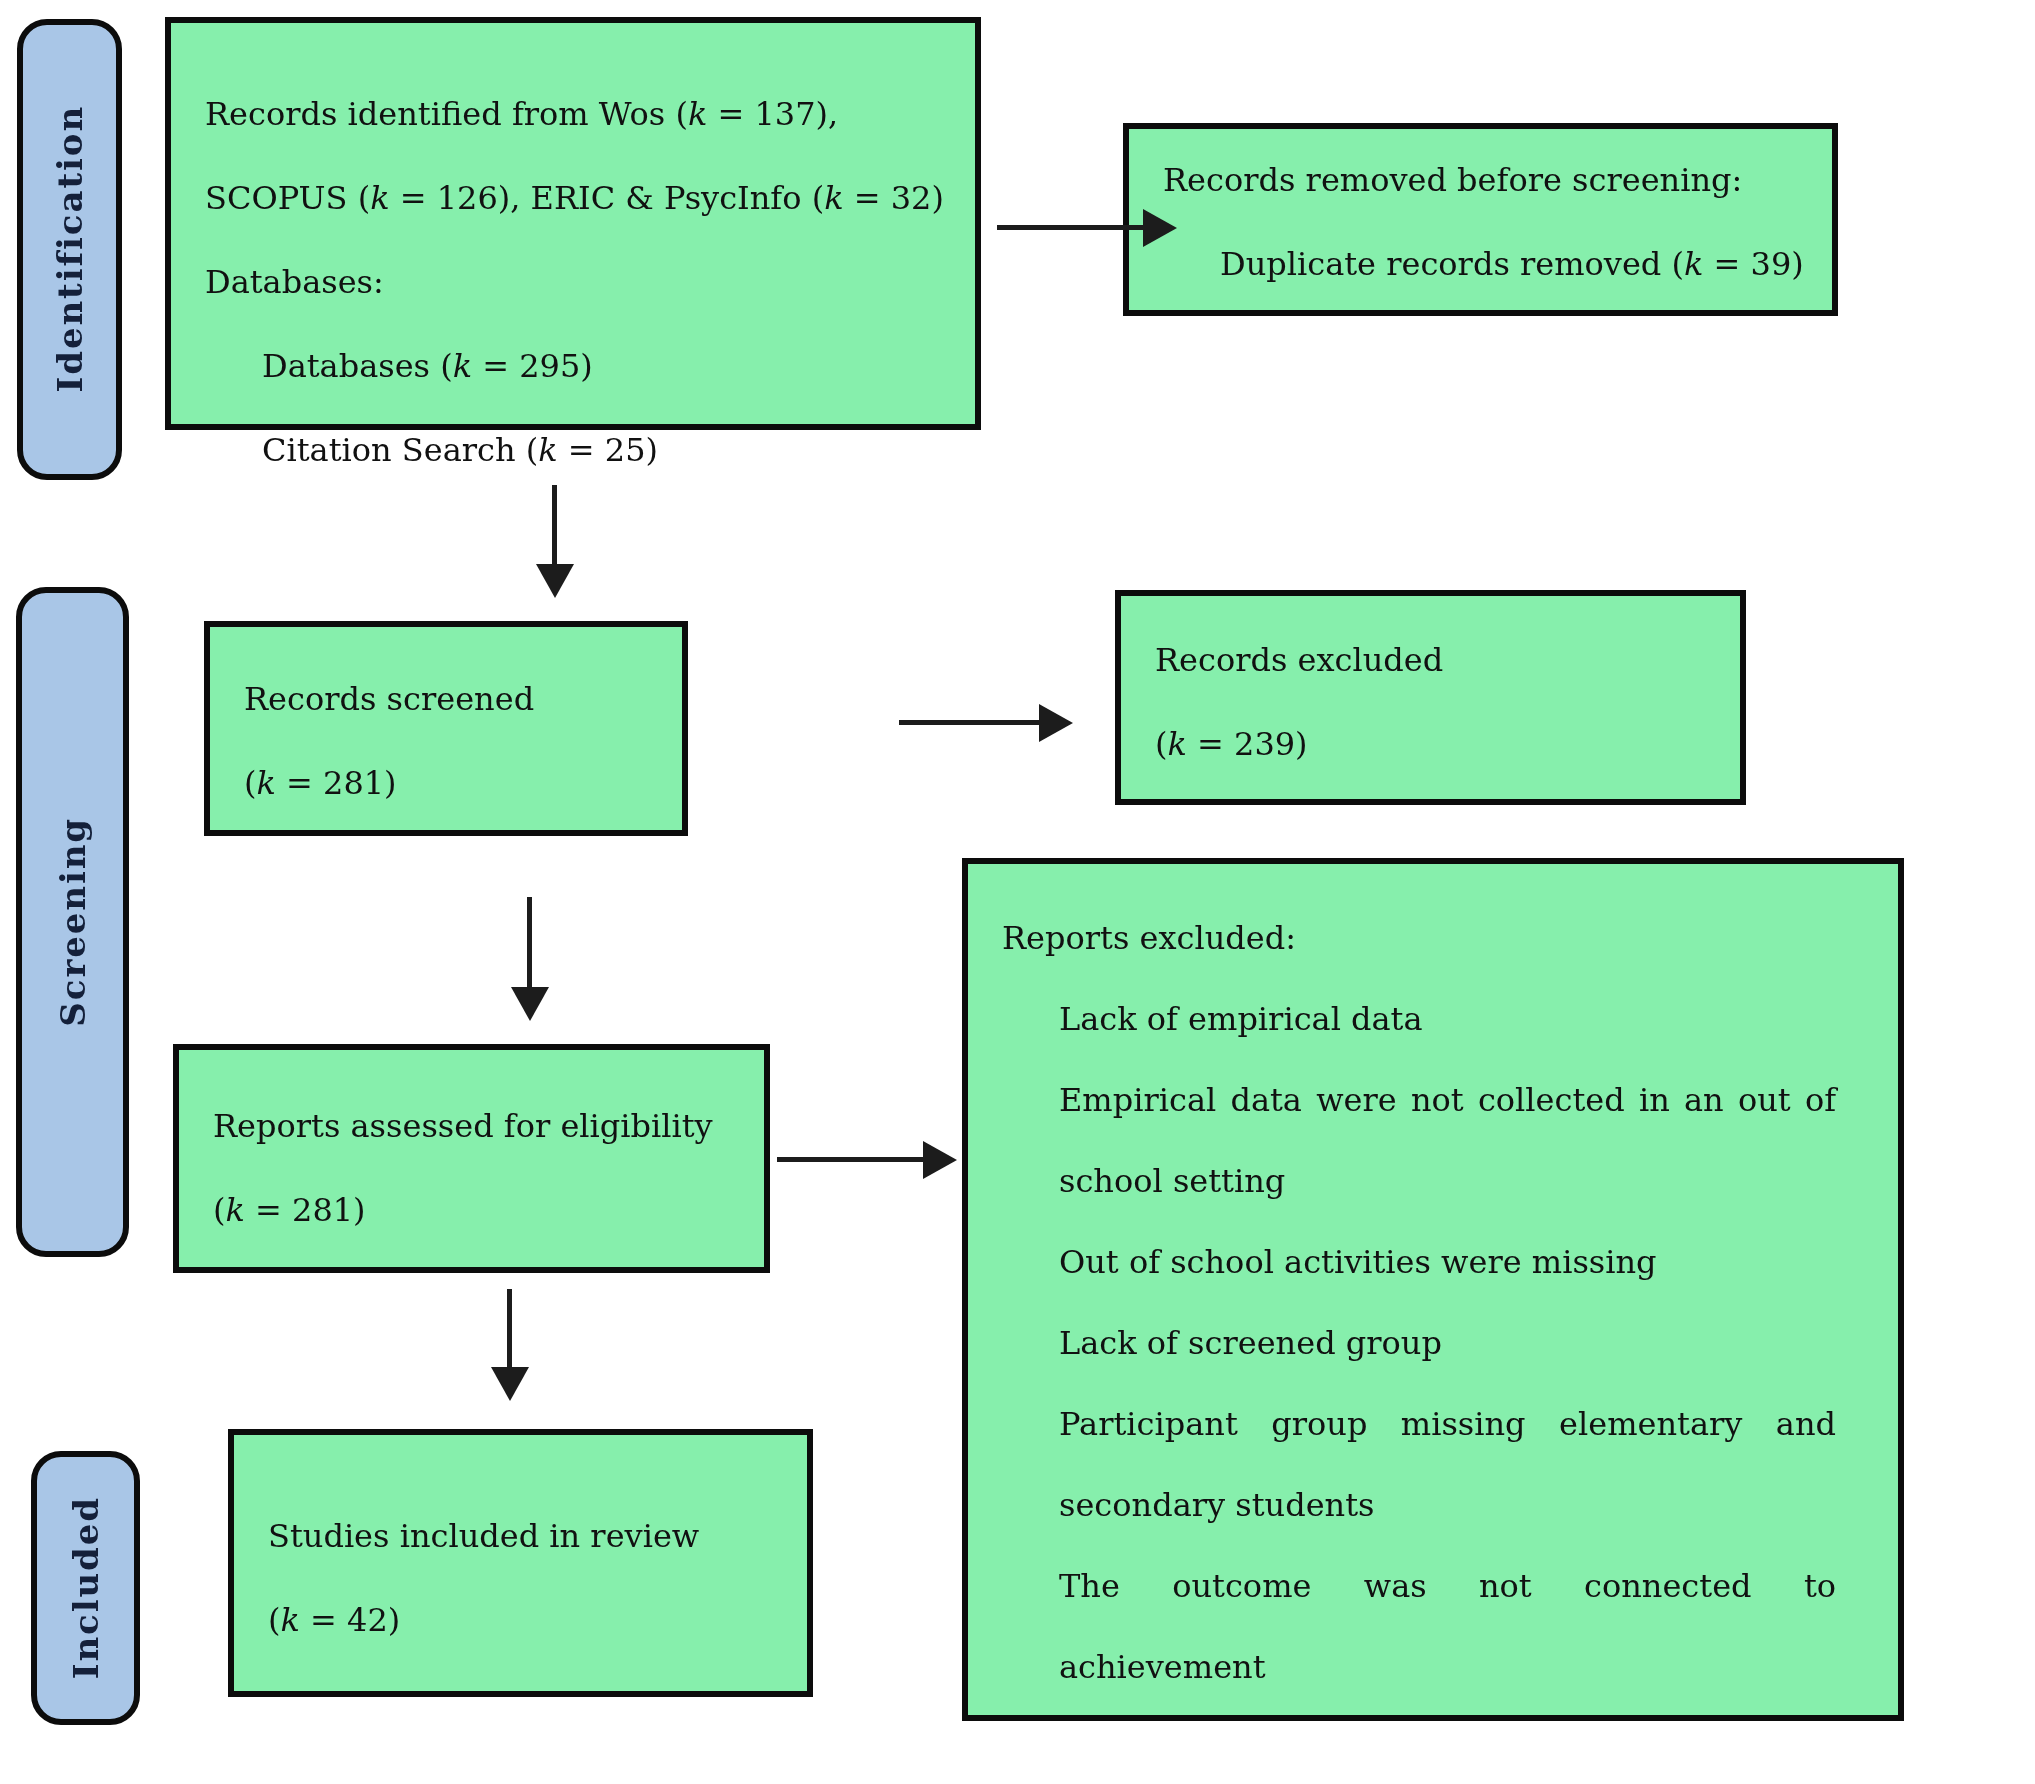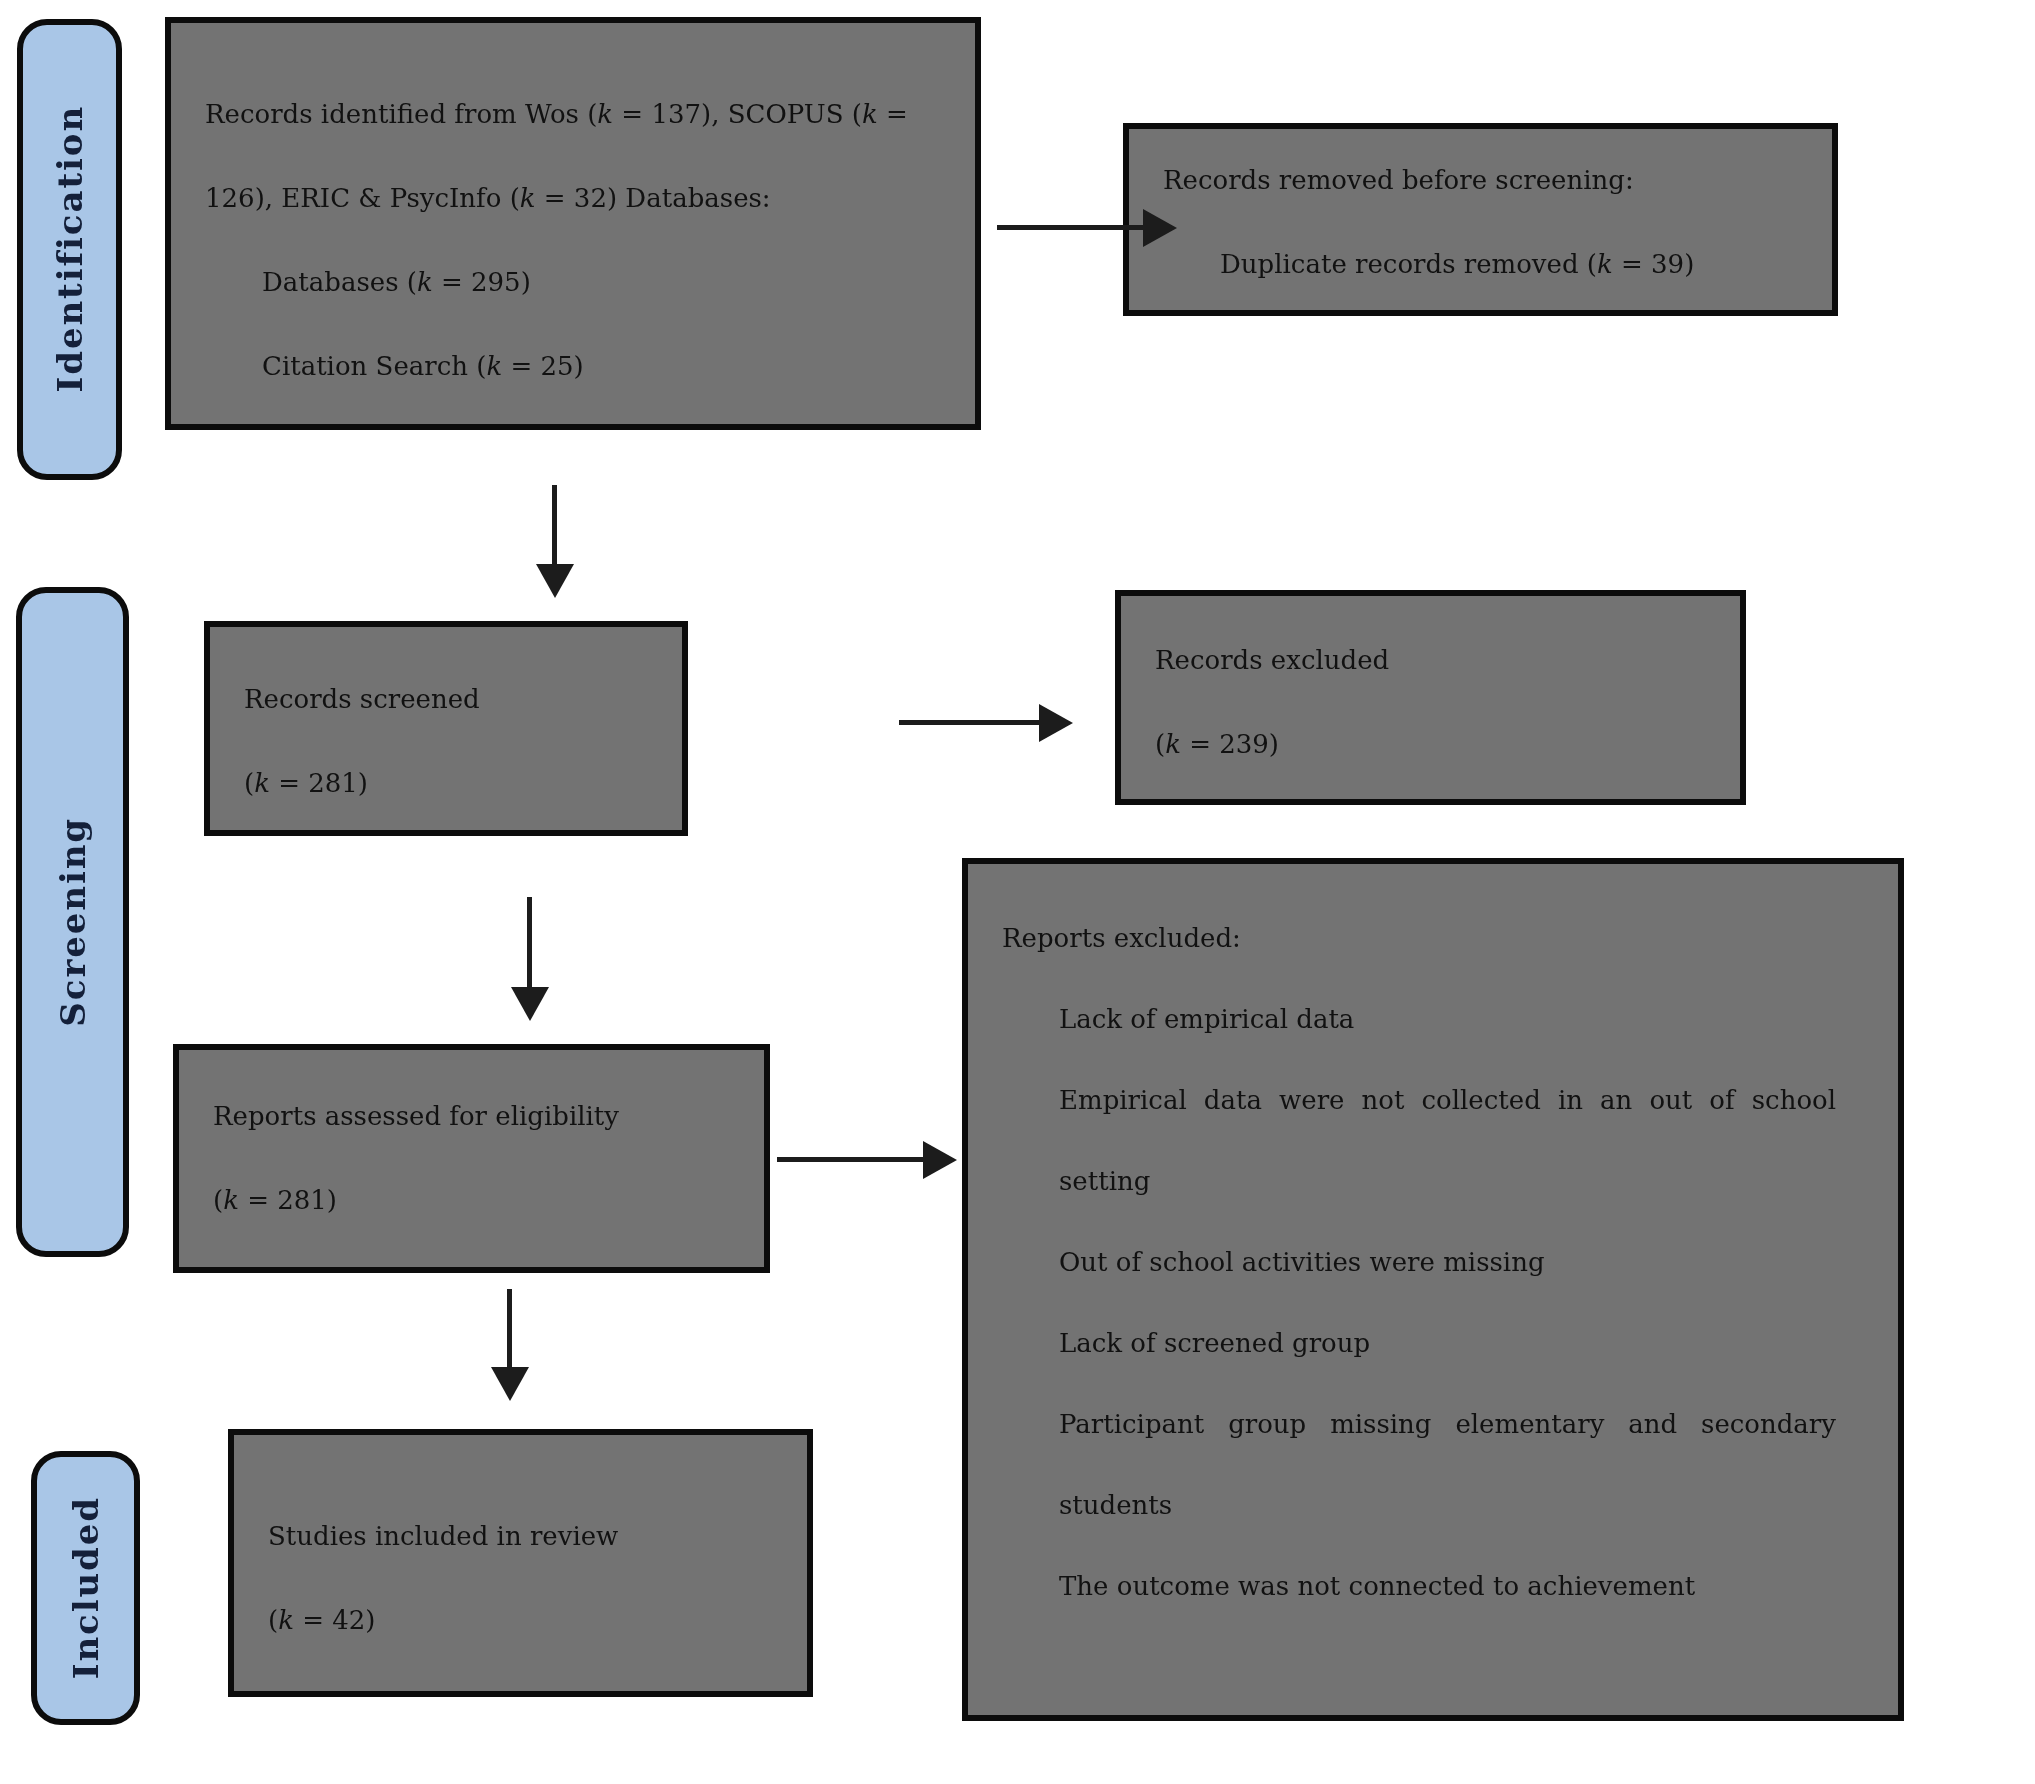--- a/index.html
+++ b/index.html
@@ -32,24 +32,24 @@
     font-weight: bold;
     font-size: 34px;
     letter-spacing: 1.9px;
     color: #14203a;
     white-space: nowrap;
   }
 
   
   .fbox {
     position: absolute;
-    background: #737373;
+    background: #86efac;
     border: 6.2px solid #0c0c0c;
     box-sizing: border-box;
-    font-size: 26px;
+    font-size: 32px;
     line-height: 84px;
   }
   .fbox .pad { padding: 0 25px 0 34px; }
   .indent { margin-left: 57px; }
 
   
   .arrow-h {
     position: absolute;
     height: 5px;
     background: #1c1c1c;
@@ -126,21 +126,21 @@
   </div>
 </div>
 
 <div class="fbox" style="left:1115px; top:590px; width:631px; height:215px; padding-top:22px;">
   <div class="pad">
     <div>Records excluded</div>
     <div>(<i>k</i> = 239)</div>
   </div>
 </div>
 
-<div class="fbox" style="left:173px; top:1044px; width:597px; height:229px; padding-top:24px;">
+<div class="fbox" style="left:173px; top:1044px; width:597px; height:229px; padding-top:34px;">
   <div class="pad">
     <div>Reports assessed for eligibility</div>
     <div>(<i>k</i> = 281)</div>
   </div>
 </div>
 
 <div class="fbox" style="left:962px; top:858px; width:942px; height:863px; padding-top:34px; line-height:81px;">
   <div class="pad">
     <div>Reports excluded:</div>
     <div class="excluded-item">Lack of empirical data</div>

